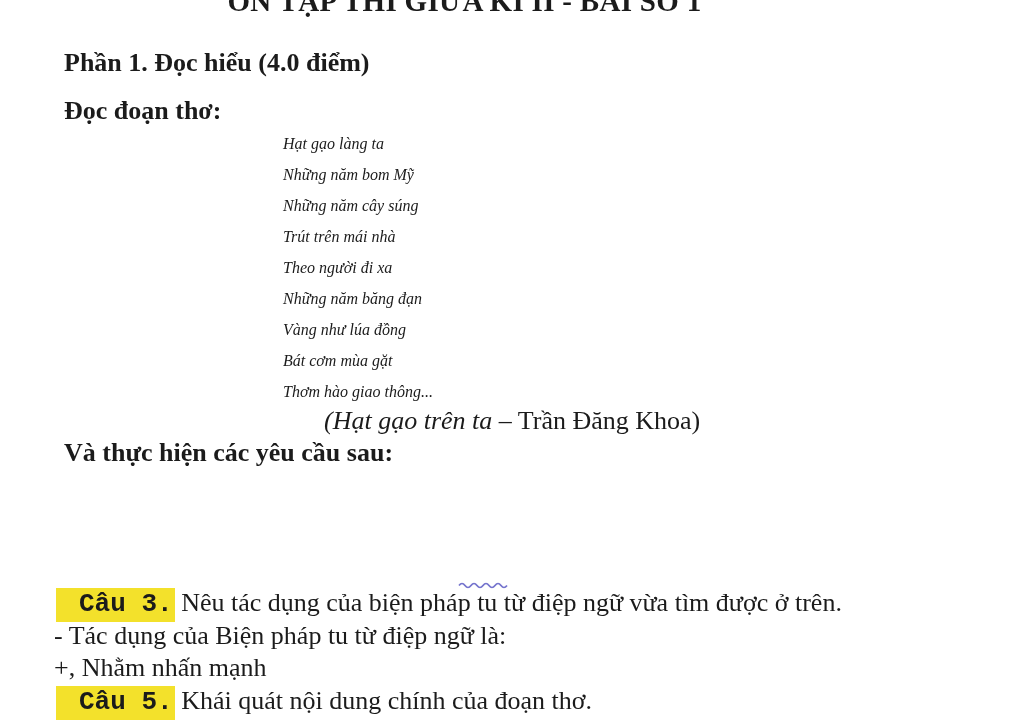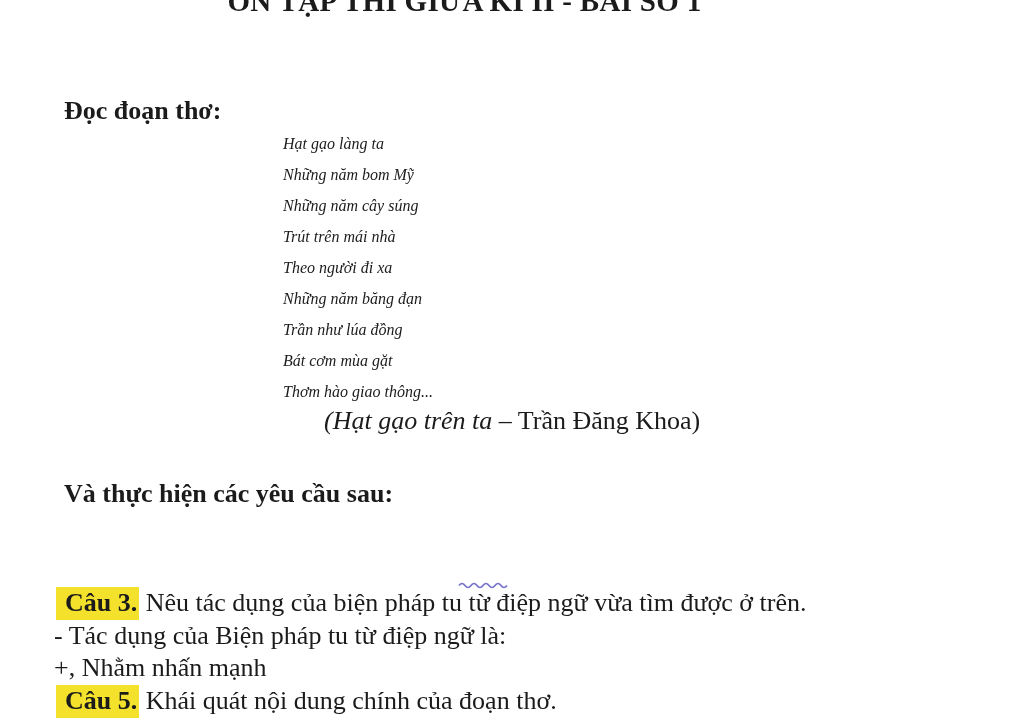--- a/index.html
+++ b/index.html
@@ -26,21 +26,21 @@
     white-space: nowrap;
   }
   .h-bold {
     position: absolute;
     font-weight: 700;
     font-size: 26px;
     white-space: nowrap;
   }
   #heading-part1   { top: 48px;  left: 64px; }
   #read-instruction{ top: 96px;  left: 64px; }
-  #tasks-heading   { top: 438px; left: 64px; margin-top: 41px; }
+  #tasks-heading   { top: 438px; left: 64px; }
   .poem {
     position: absolute;
     top: 128px; left: 283px;
     font-style: italic;
     font-size: 16px;
     line-height: 31px;
   }
   .poem-line { white-space: nowrap; }
   .attribution {
     position: absolute;
@@ -54,46 +54,48 @@
     font-size: 26px;
     white-space: nowrap;
   }
   #q3-line   { top: 588px; left: 56px; }
   #ans-line1 { top: 621px; left: 54px; }
   #ans-line2 { top: 653px; left: 54px; }
   #q4-line   { top: 686px; left: 56px; }
   .hl {
     background: #f3e12b;
     font-weight: 700;
-    padding: 1px 2px 3px 9px;
+    padding: 1px 2px 3px 23px;
+    font-family: Liberation Mono, monospace;
   }
   .squiggle {
     position: absolute;
     top: 580px; left: 458px;
     width: 50px; height: 9px;
   }
 </style>
 </head>
 <body>
 
 <div class="page">
 
   <div class="doc-title">ÔN TẬP THI GIỮA KÌ II - BÀI SỐ 1</div>
 
+  <div class="h-bold" id="heading-part1">Phần 1. Đọc hiểu (4.0 điểm)</div>
 
   <div class="h-bold" id="read-instruction">Đọc đoạn thơ:</div>
 
   <div class="poem">
     <div class="poem-line">Hạt gạo làng ta</div>
     <div class="poem-line">Những năm bom Mỹ</div>
     <div class="poem-line">Những năm cây súng</div>
     <div class="poem-line">Trút trên mái nhà</div>
     <div class="poem-line">Theo người đi xa</div>
     <div class="poem-line">Những năm băng đạn</div>
-    <div class="poem-line">Trần như lúa đồng</div>
+    <div class="poem-line">Vàng như lúa đồng</div>
     <div class="poem-line">Bát cơm mùa gặt</div>
     <div class="poem-line">Thơm hào giao thông...</div>
   </div>
 
   <div class="attribution">
     <span class="it">(Hạt gạo trên ta</span><span> – Trần Đăng Khoa)</span>
   </div>
 
   <div class="h-bold" id="tasks-heading">Và thực hiện các yêu cầu sau:</div>
 

